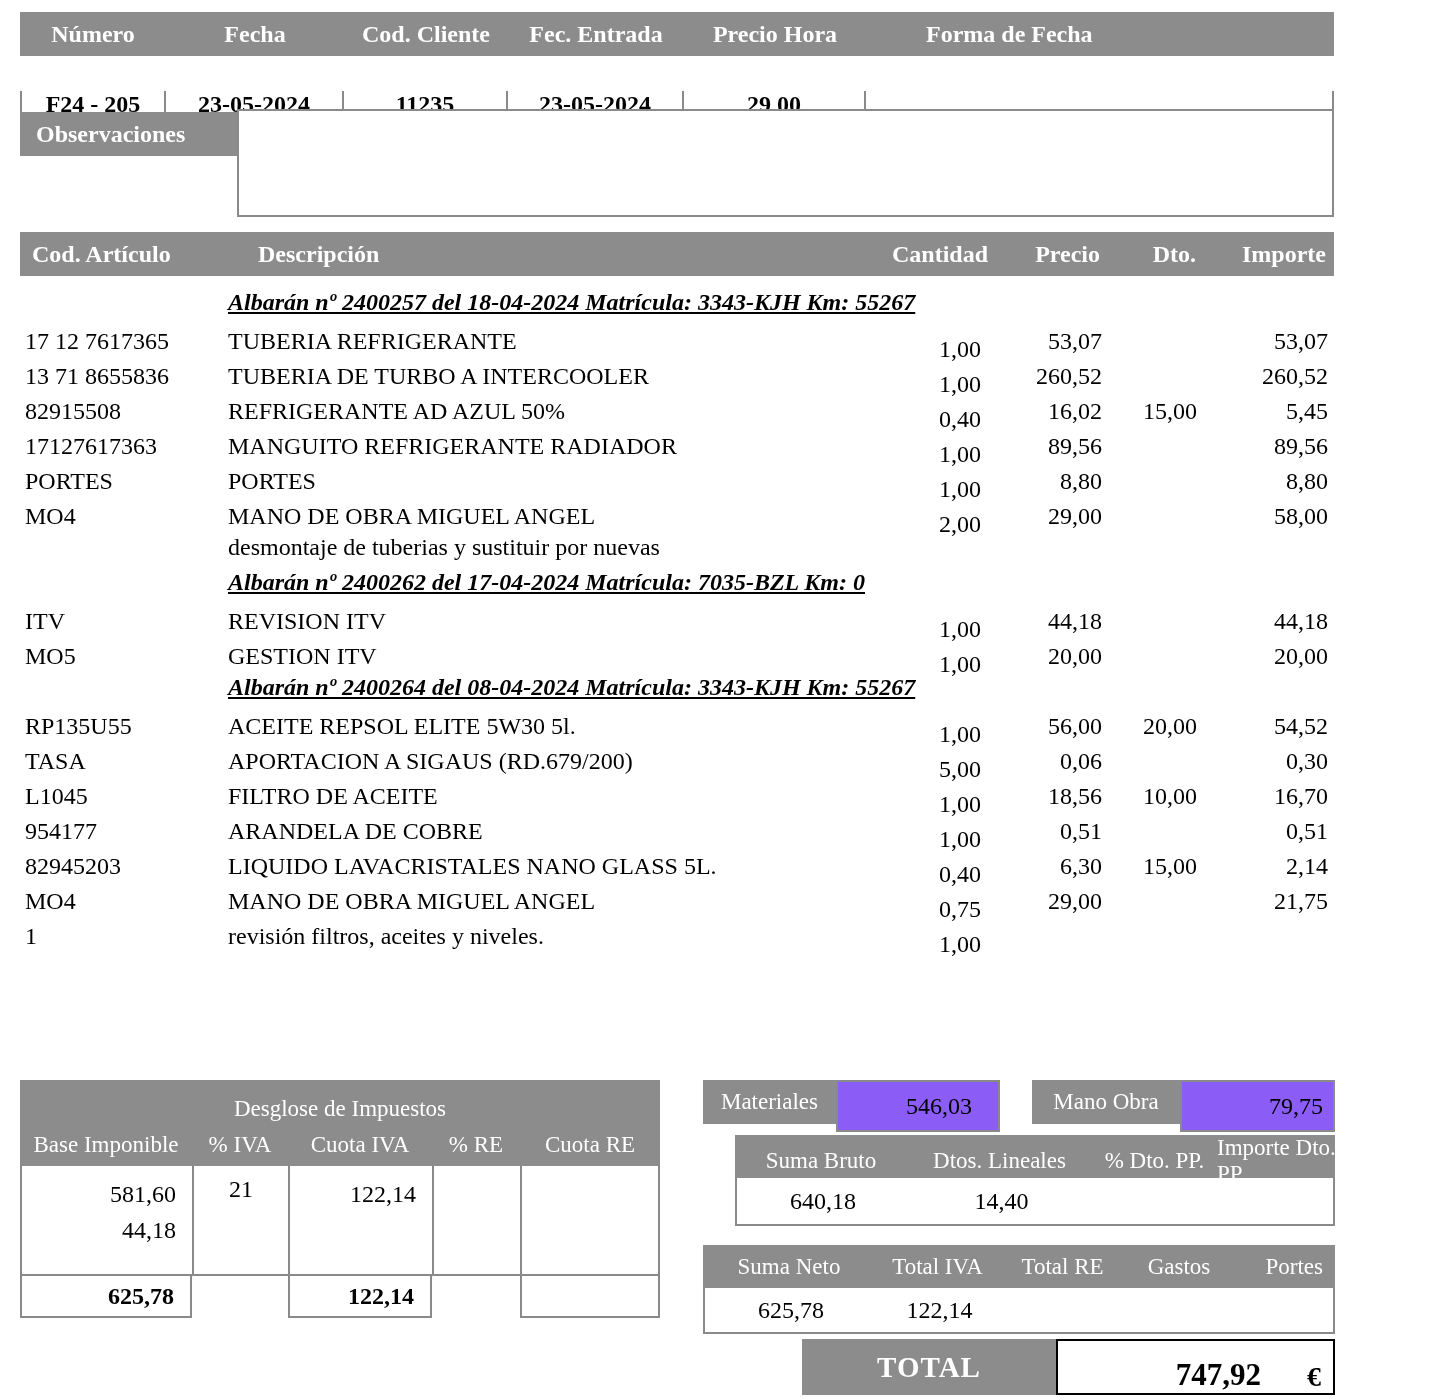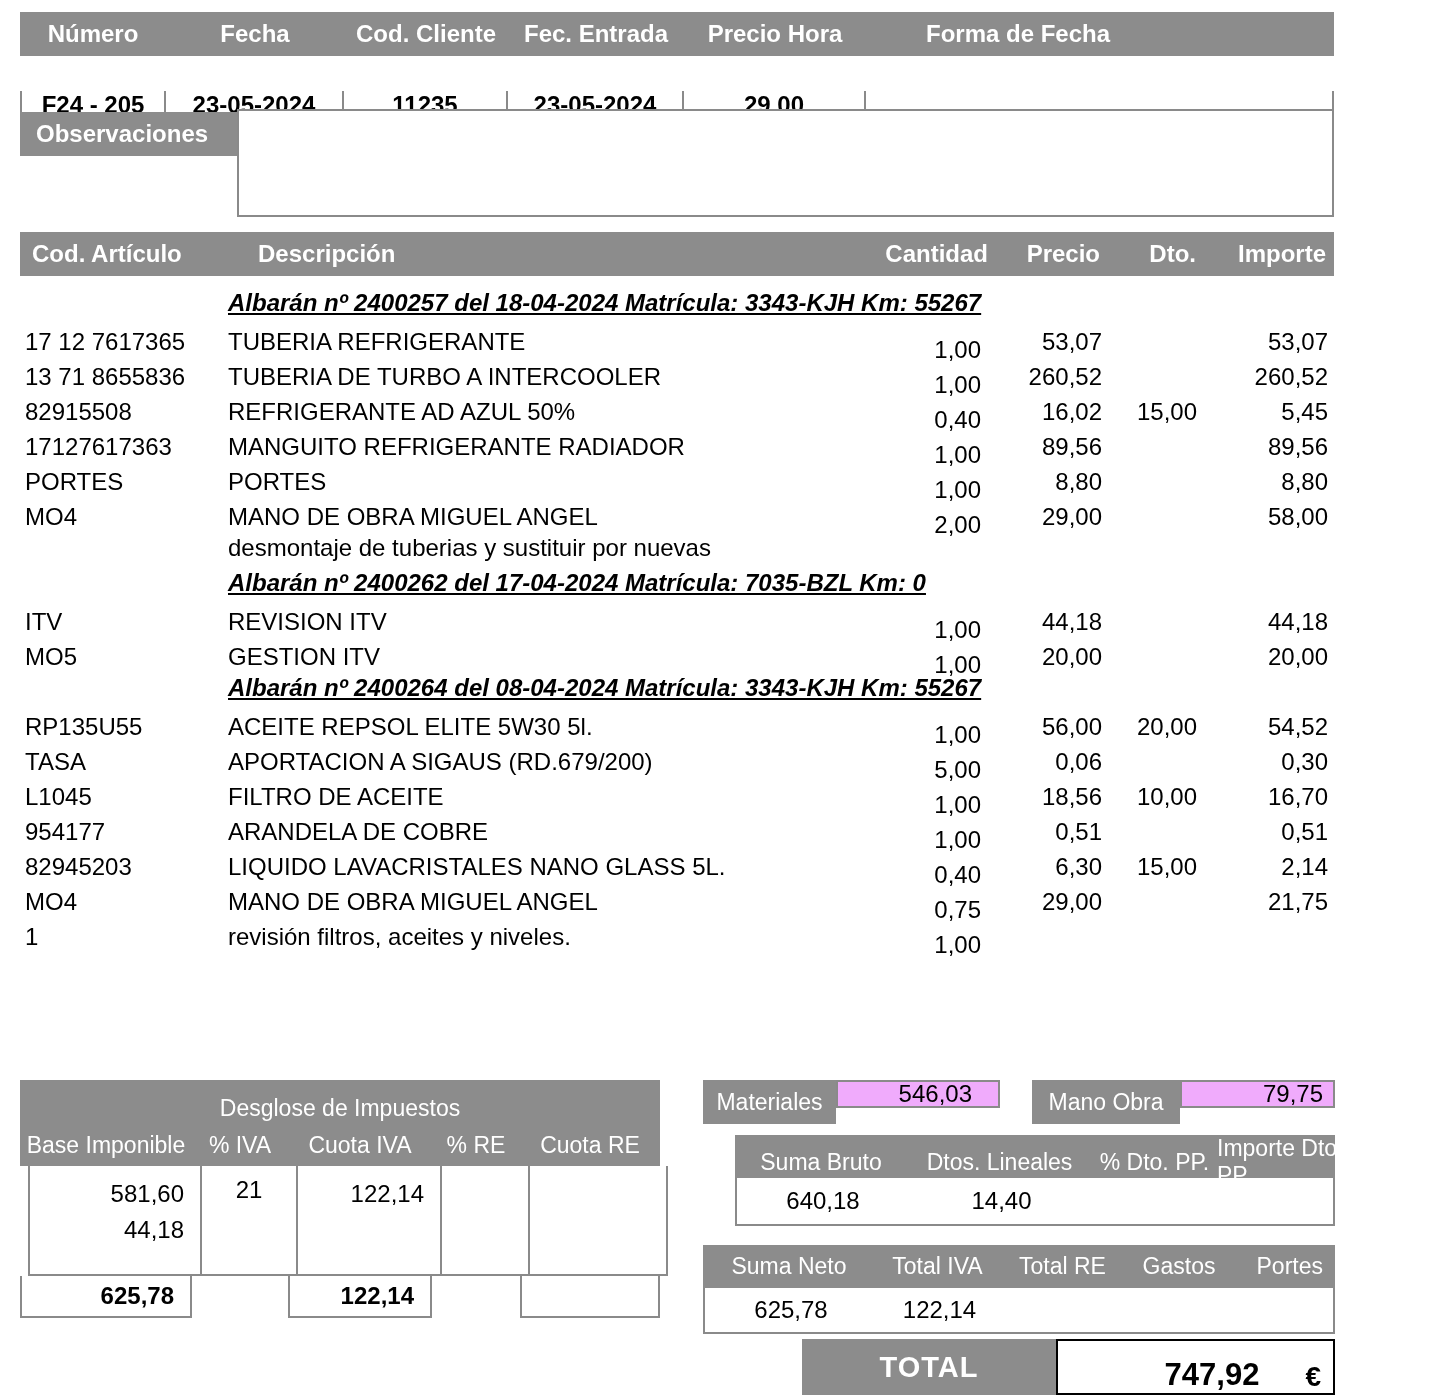--- a/index.html
+++ b/index.html
@@ -1,19 +1,19 @@
 <!DOCTYPE html>
 <html><head>
 <meta charset="utf-8">
 <style>
   * { margin:0; padding:0; box-sizing:border-box; }
   html,body { background:#ffffff; }
   .page {
     position:relative; width:1440px; height:1400px; background:#ffffff;
-    font-family:Liberation Sans, sans-serif; color:#000;
+    font-family:Liberation Serif, serif; color:#000;
     overflow:hidden;
     border-radius:14px;
   }
   .graybar { background:#8c8c8c; color:#ffffff; }
 
   
   .sec-top { position:absolute; left:20px; top:12px; width:1314px; }
   .top-head, .top-vals {
     display:grid;
     grid-template-columns:146px 178px 164px 176px 182px 468px;
@@ -74,21 +74,21 @@
 
   
   .sec-tax { position:absolute; left:20px; top:1080px; width:640px; }
   .tax-title { height:44px; display:flex; align-items:flex-end; justify-content:center;
                font-size:23px; padding-bottom:2px; }
   .tax-cols, .tax-body, .tax-totals {
     display:grid; grid-template-columns:172px 96px 144px 88px 140px;
   }
   .tax-cols { height:42px; font-size:23px; }
   .tax-cols .cell { display:flex; align-items:center; justify-content:center; color:#fff; }
-  .tax-body { height:110px;margin-left:8px; }
+  .tax-body { height:110px; }
   .tax-body .cell {
     border-left:2px solid #8a8a8a; border-bottom:2px solid #8a8a8a;
     font-size:24px; padding-top:10px;
   }
   .tax-body .cell:last-child { border-right:2px solid #8a8a8a; }
   .tax-body .num { text-align:right; padding-right:16px; line-height:36px; }
   .tax-body .ctr { text-align:center; }
   .tax-totals { height:42px; }
   .tax-totals .cell {
     font-size:24px; font-weight:bold; display:flex; align-items:center;
@@ -96,21 +96,21 @@
   .tax-totals .boxed { border:2px solid #8a8a8a; border-top:none; justify-content:flex-end; padding-right:16px; }
 
   
   .sec-sum { position:absolute; left:703px; top:1080px; width:632px; }
   .suma-a { position:relative; height:44px; }
   .suma-a .lbl {
     position:absolute; top:0; height:44px; display:flex; align-items:center;
     justify-content:center; font-size:23px;
   }
   .suma-a .val {
-    position:absolute; top:0; height:28px; background:#f0abfc; border:2px solid #8a8a8a;
+    position:absolute; top:0; height:52px; background:#8b5cf6; border:2px solid #8a8a8a;
     display:flex; align-items:center; justify-content:flex-end; font-size:24px;
   }
   .lbl-mat { left:0; width:133px; }
   .val-mat { left:133px; width:164px; padding-right:26px; }
   .lbl-mo  { left:329px; width:148px; }
   .val-mo  { left:477px; width:155px; padding-right:10px; }
 
   .suma-b { margin-top:11px;padding-left:32px; }
   .suma-b .head, .suma-b .vals {
     display:grid; grid-template-columns:172px 185px 125px 150px;

